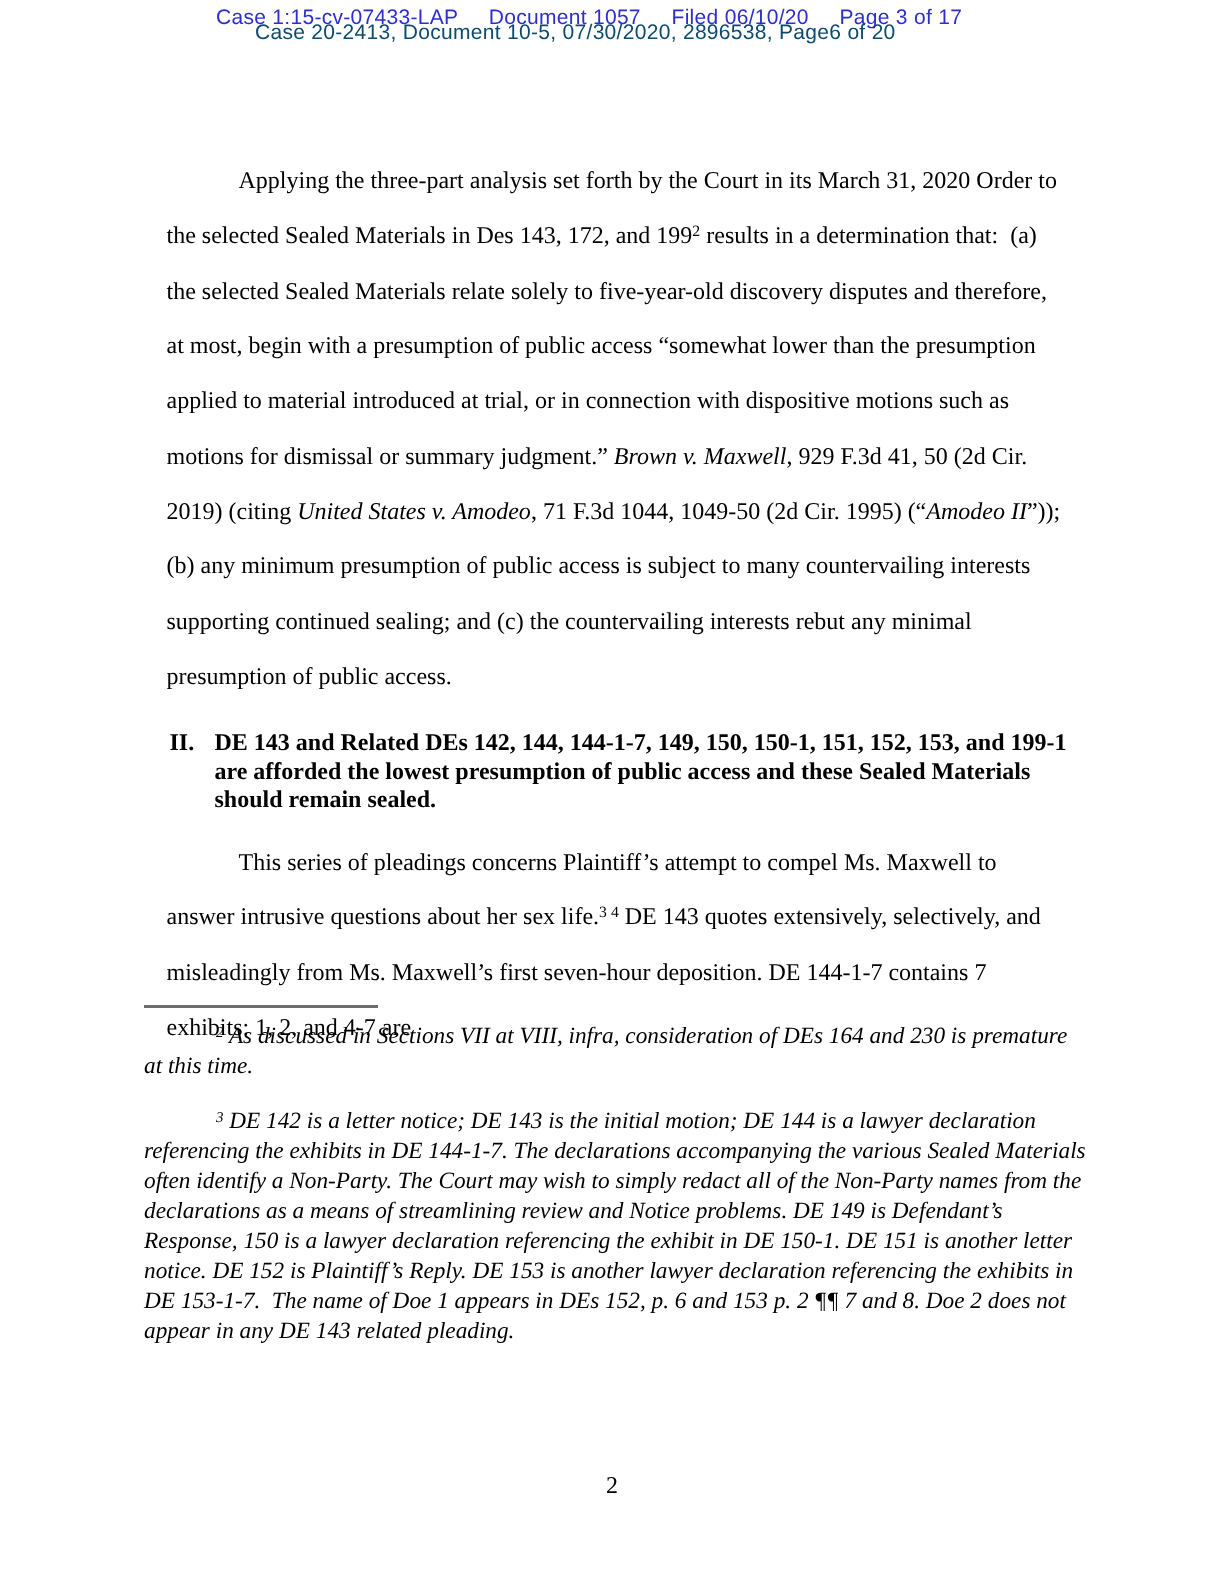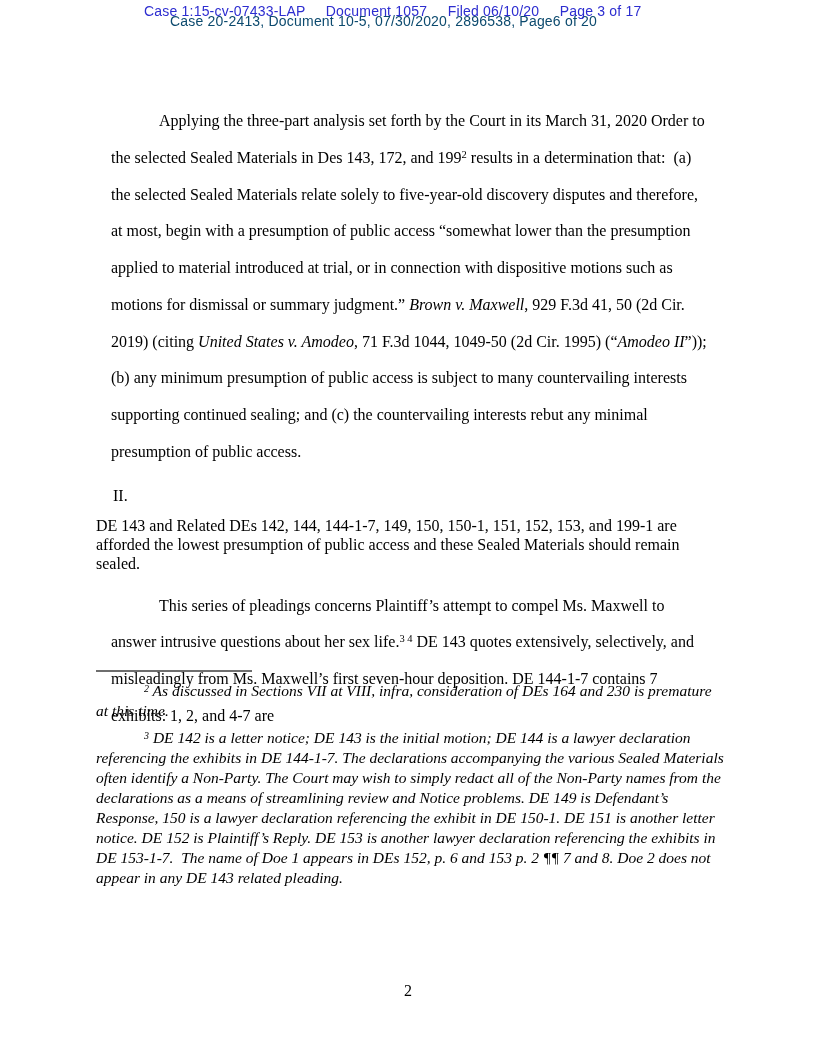--- a/index.html
+++ b/index.html
@@ -43,23 +43,22 @@
   sup.sup {
     font-size: 10.5px;
     line-height: 0;
     vertical-align: 5px;
     white-space: pre;
   }
 
   .heading2 {
     display: flex;
     margin: 6px 0 8px 0;
-    font-weight: normal;
+    font-weight: bold;
     line-height: 19px;
-    flex-direction: column;
   }
   .heading2 .h-num {
     flex: 0 0 30px;
     margin-left: 17px;
   }
   .heading2 .h-text {
     flex: 1;
     white-space: pre-wrap;
   }
 
@@ -77,21 +76,21 @@
     width: 156px;
     height: 0;
     border-top: 2px solid #6e6e6e;
     margin: 0 0 9px 0;
   }
   .footnote {
     margin: 0;
     text-indent: 48px;
     white-space: pre-wrap;
   }
-  .footnote + .footnote { margin-top: 7px; }
+  .footnote + .footnote { margin-top: 17px; }
   .footnote sup.sup { font-size: 10px; vertical-align: 4px; }
 
   
   .page-number {
     position: absolute;
     top: 982px;
     left: 0;
     width: 100%;
     text-align: center;
     font-size: 16px;

